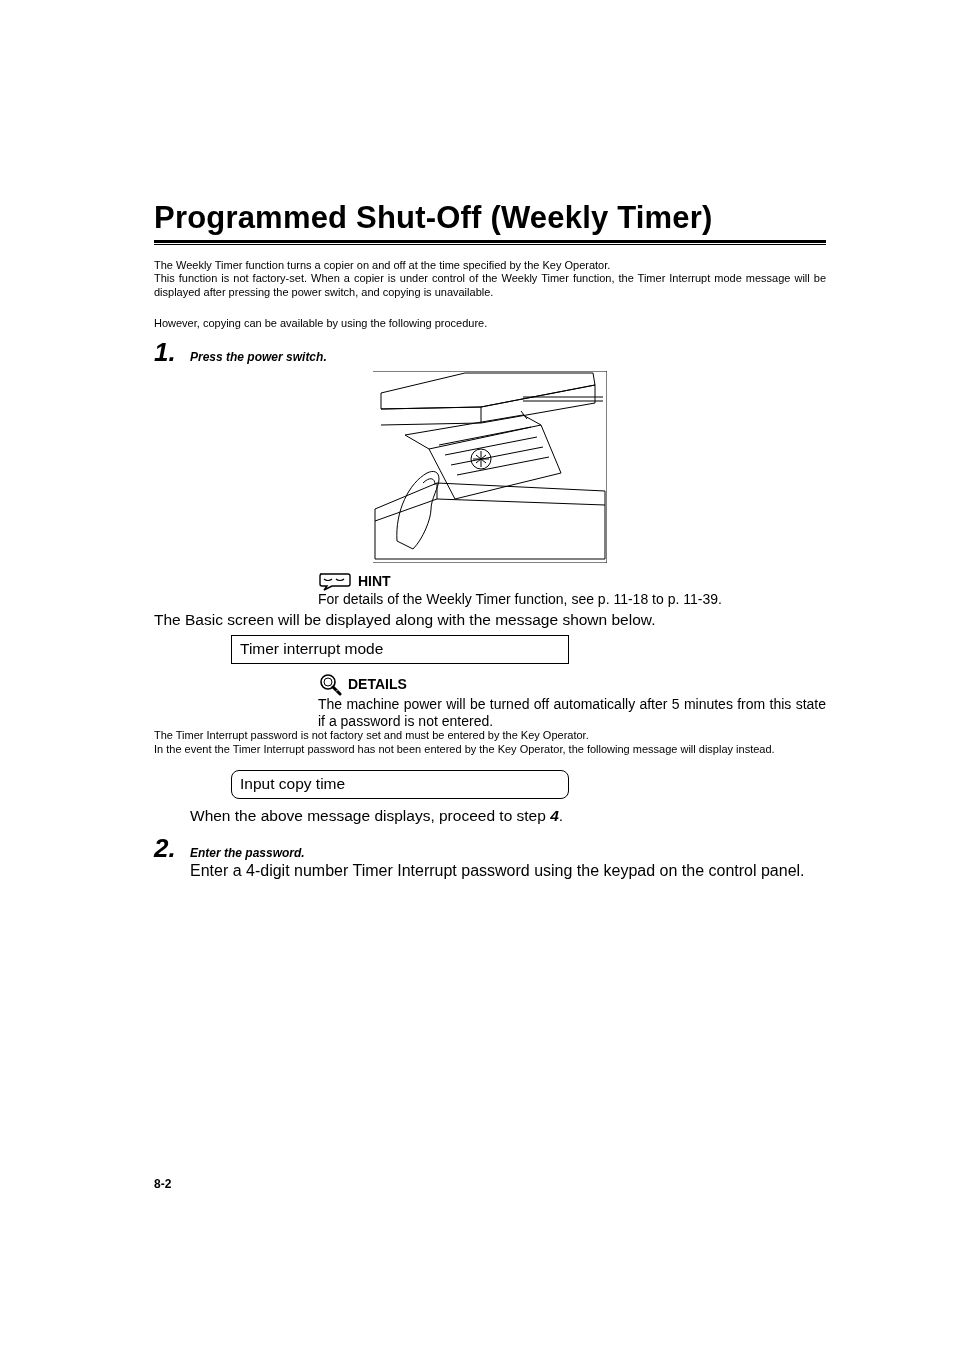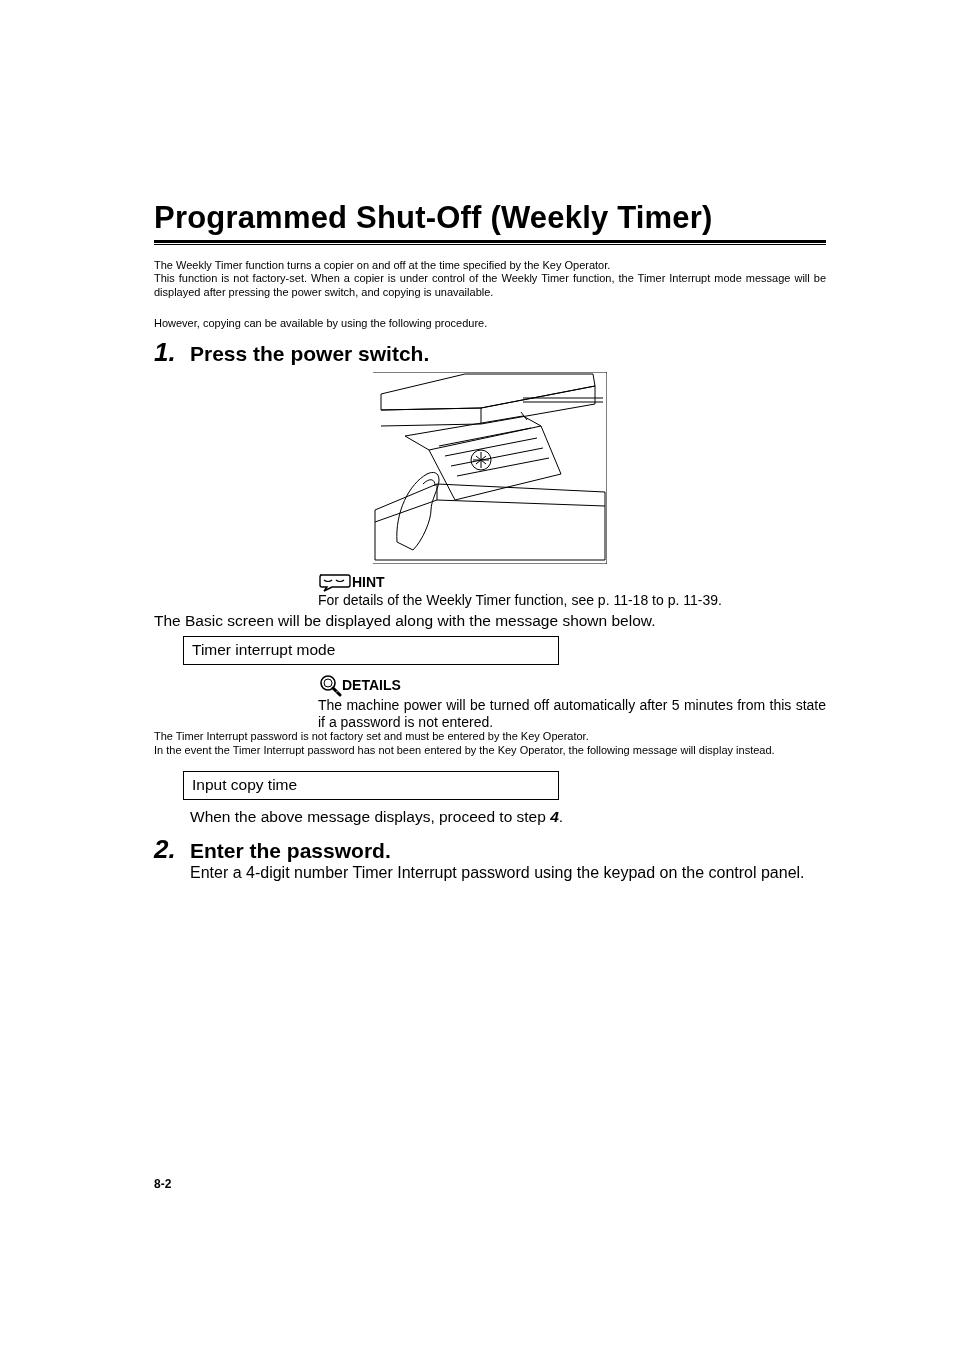--- a/index.html
+++ b/index.html
@@ -38,62 +38,64 @@
     gap: 8px;
   }
   .step-num {
     font-size: 26px;
     font-weight: bold;
     font-style: italic;
     line-height: 1;
     width: 28px;
   }
   .step-head {
-    font-size: 21px;
-    font-weight: bold;
+    font-size: 12px;
+    font-weight: bold;
+    font-style: italic;
   }
   .step-body {
     font-size: 16px;
     line-height: 1.22;
     text-align: justify;
     margin-left: 36px;
   }
 
   .illus-wrap {
     display: flex;
     justify-content: center;
     margin: 6px 0 8px 0;
   }
   .illus { width: 234px; height: 192px; }
 
   .hint-row, .details-row {
     margin-left: 164px;
     display: flex;
     align-items: center;
+    gap: 6px;
     margin-top: 4px;
   }
   .hint-label, .details-label {
     font-size: 14px;
     font-weight: bold;
   }
   .hint-text, .details-text {
     margin-left: 164px;
     font-size: 14px;
     line-height: 1.2;
     text-align: justify;
   }
 
   .mid-para {
     font-size: 15.5px;
     margin-top: 4px;
   }
 
   .display-box {
-    margin: 6px 0 8px 29px;
-    width: 376px;
+    margin: 6px 0 8px 77px;
+    width: 338px;
     border: 1px solid #000;
     padding: 3px 8px 4px 8px;
     font-size: 15.5px;
     line-height: 1.25;
   }
 
   .page-num {
     position: absolute;
     left: 154px;
     bottom: 160px;
@@ -179,21 +181,21 @@
     <path d="M15 15 L22 22" stroke="#000" stroke-width="3" stroke-linecap="round"></path>
     <path d="M19.5 18 L18 19.5" stroke="#fff" stroke-width="0.8"></path>
   </svg>
   <span class="details-label">DETAILS</span>
 </div>
 <p class="details-text">The machine power will be turned off automatically after 5 minutes from this state if a password is not entered.</p>
 
 <p class="para">The Timer Interrupt password is not factory set and must be entered by the Key Operator.</p>
 <p class="para">In the event the Timer Interrupt password has not been entered by the Key Operator, the following message will display instead.</p>
 
-<div class="display-box" style="margin-top:14px;">
+<div class="display-box" style="margin-top:14px;border-radius:8px;">
   <div>Input copy time</div>
 </div>
 
 <p class="mid-para" style="margin-left:36px; margin-top:8px;">
   <span>When the above message displays, proceed to step <span style="font-weight: bold; font-style: italic;">4</span>.</span>
 </p>
 
 <div class="step" style="margin-top:10px;">
   <span class="step-num">2.</span>
   <span class="step-head">Enter the password.</span>

